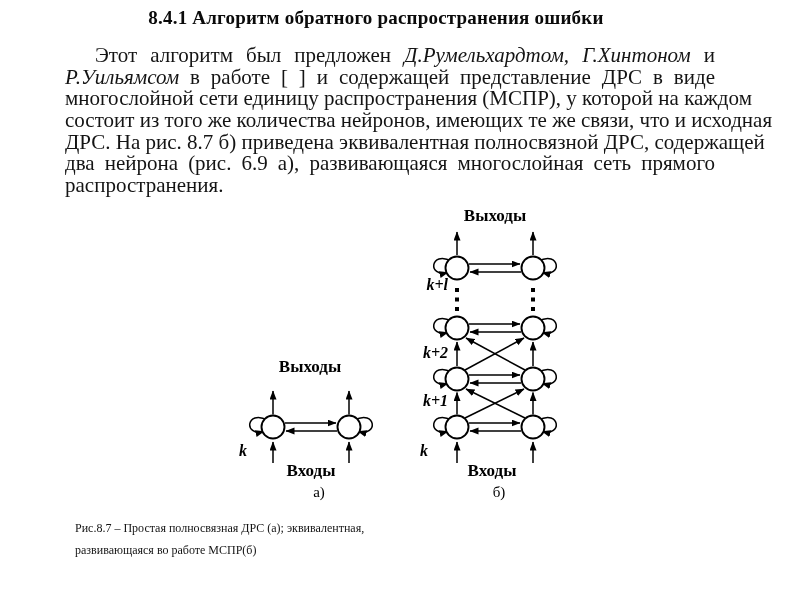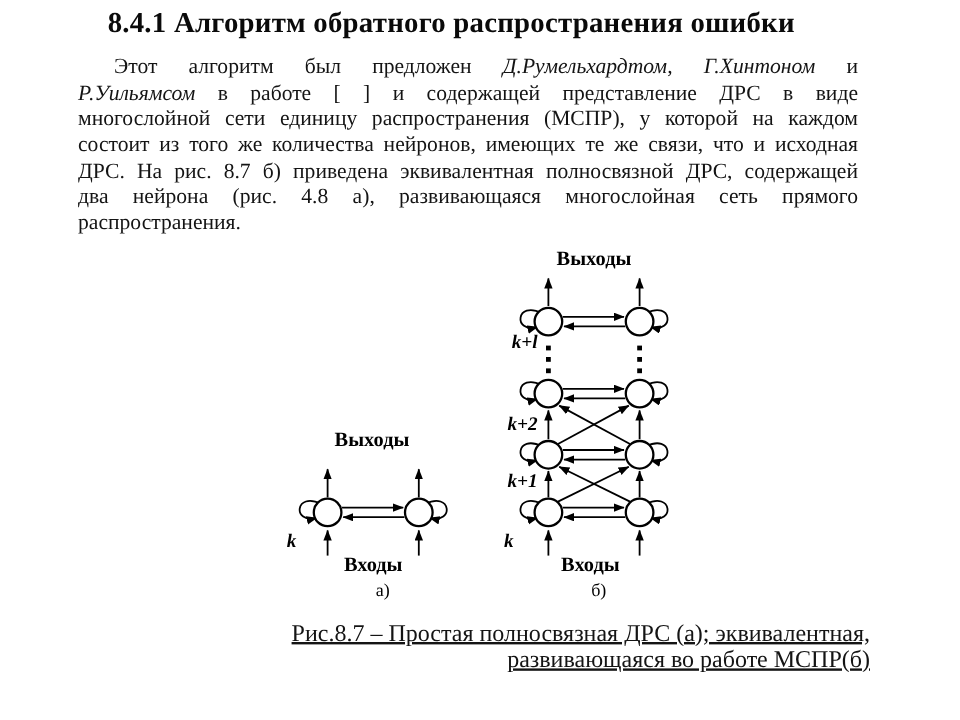--- a/index.html
+++ b/index.html
@@ -3,58 +3,58 @@
 <meta charset="utf-8">
 <style>
   * { margin:0; padding:0; box-sizing:border-box; }
   html,body { width:800px; height:600px; }
   body {
     position:relative; background:#ffffff; color:#000;
     font-family:"Liberation Serif", serif; overflow:hidden;
   }
   .title {
     position:absolute; top:7px; left:0; width:752px;
-    text-align:center; font-size:24px; font-weight:bold; color:#0a0a0a;
+    text-align:center; font-size:19px; font-weight:bold; color:#0a0a0a;
     letter-spacing:0.2px;
   }
   .para {
     position:absolute; top:45px; left:65px; width:650px;
-    font-size:18px; color:#141414;
+    font-size:21px; color:#141414;
   }
   .pline {
     height:21.7px; line-height:21.7px; white-space:nowrap;
     text-align:justify; text-align-last:justify;
   }
   .pline.indent { text-indent:30px; }
   .pline.last { text-align-last:left; }
   .pline .it { font-style:italic; }
   .figwrap { position:absolute; left:200px; top:200px; width:400px; height:310px; }
   .caption {
     position:absolute; top:517px; left:75px; width:650px;
-    text-align:right; font-size:20px; line-height:22px; color:#141414;text-decoration:underline;
+    text-align:left; font-size:12px; line-height:22px; color:#141414;
   }
   svg .ln { stroke:#000; stroke-width:1.5; fill:none; }
   svg .nc { fill:#fff; stroke:#000; stroke-width:1.9; }
   svg .dot { fill:#000; }
   svg .dlabel { font-family:"Liberation Serif",serif; font-size:17px; font-weight:bold; fill:#000; }
   svg .klabel { font-family:"Liberation Serif",serif; font-size:16px; font-weight:bold; font-style:italic; fill:#000; }
   svg .sublabel { font-family:"Liberation Serif",serif; font-size:15px; fill:#000; }
 </style>
 </head>
 <body>
 
 <div class="title">8.4.1 Алгоритм обратного распространения ошибки</div>
 
 <div class="para">
     <div class="pline indent"><span>Этот алгоритм был предложен </span><span class="it">Д.Румельхардтом,</span><span> </span><span class="it">Г.Хинтоном</span><span> и</span></div>
     <div class="pline"><span class="it">Р.Уильямсом</span><span> в работе [ ] и содержащей представление ДРС в виде</span></div>
     <div class="pline"><span>многослойной сети единицу распространения (МСПР), у которой на каждом</span></div>
     <div class="pline"><span>состоит из того же количества нейронов, имеющих те же связи, что и исходная</span></div>
     <div class="pline"><span>ДРС. На рис. 8.7 б) приведена эквивалентная полносвязной ДРС, содержащей</span></div>
-    <div class="pline"><span>два нейрона (рис. 4.8 а), развивающаяся многослойная сеть прямого</span></div>
+    <div class="pline"><span>два нейрона (рис. 6.9 а), развивающаяся многослойная сеть прямого</span></div>
     <div class="pline last"><span>распространения.</span></div>
   </div>
 
 <div class="figwrap">
 <svg width="400" height="310" viewBox="0 0 400 310">
   <defs>
     <marker id="ah" markerUnits="userSpaceOnUse" markerWidth="10" markerHeight="8" refX="8.5" refY="3.5" orient="auto">
       <path d="M0,0 L9,3.5 L0,7 Z" fill="#000"></path>
     </marker>
   </defs>

